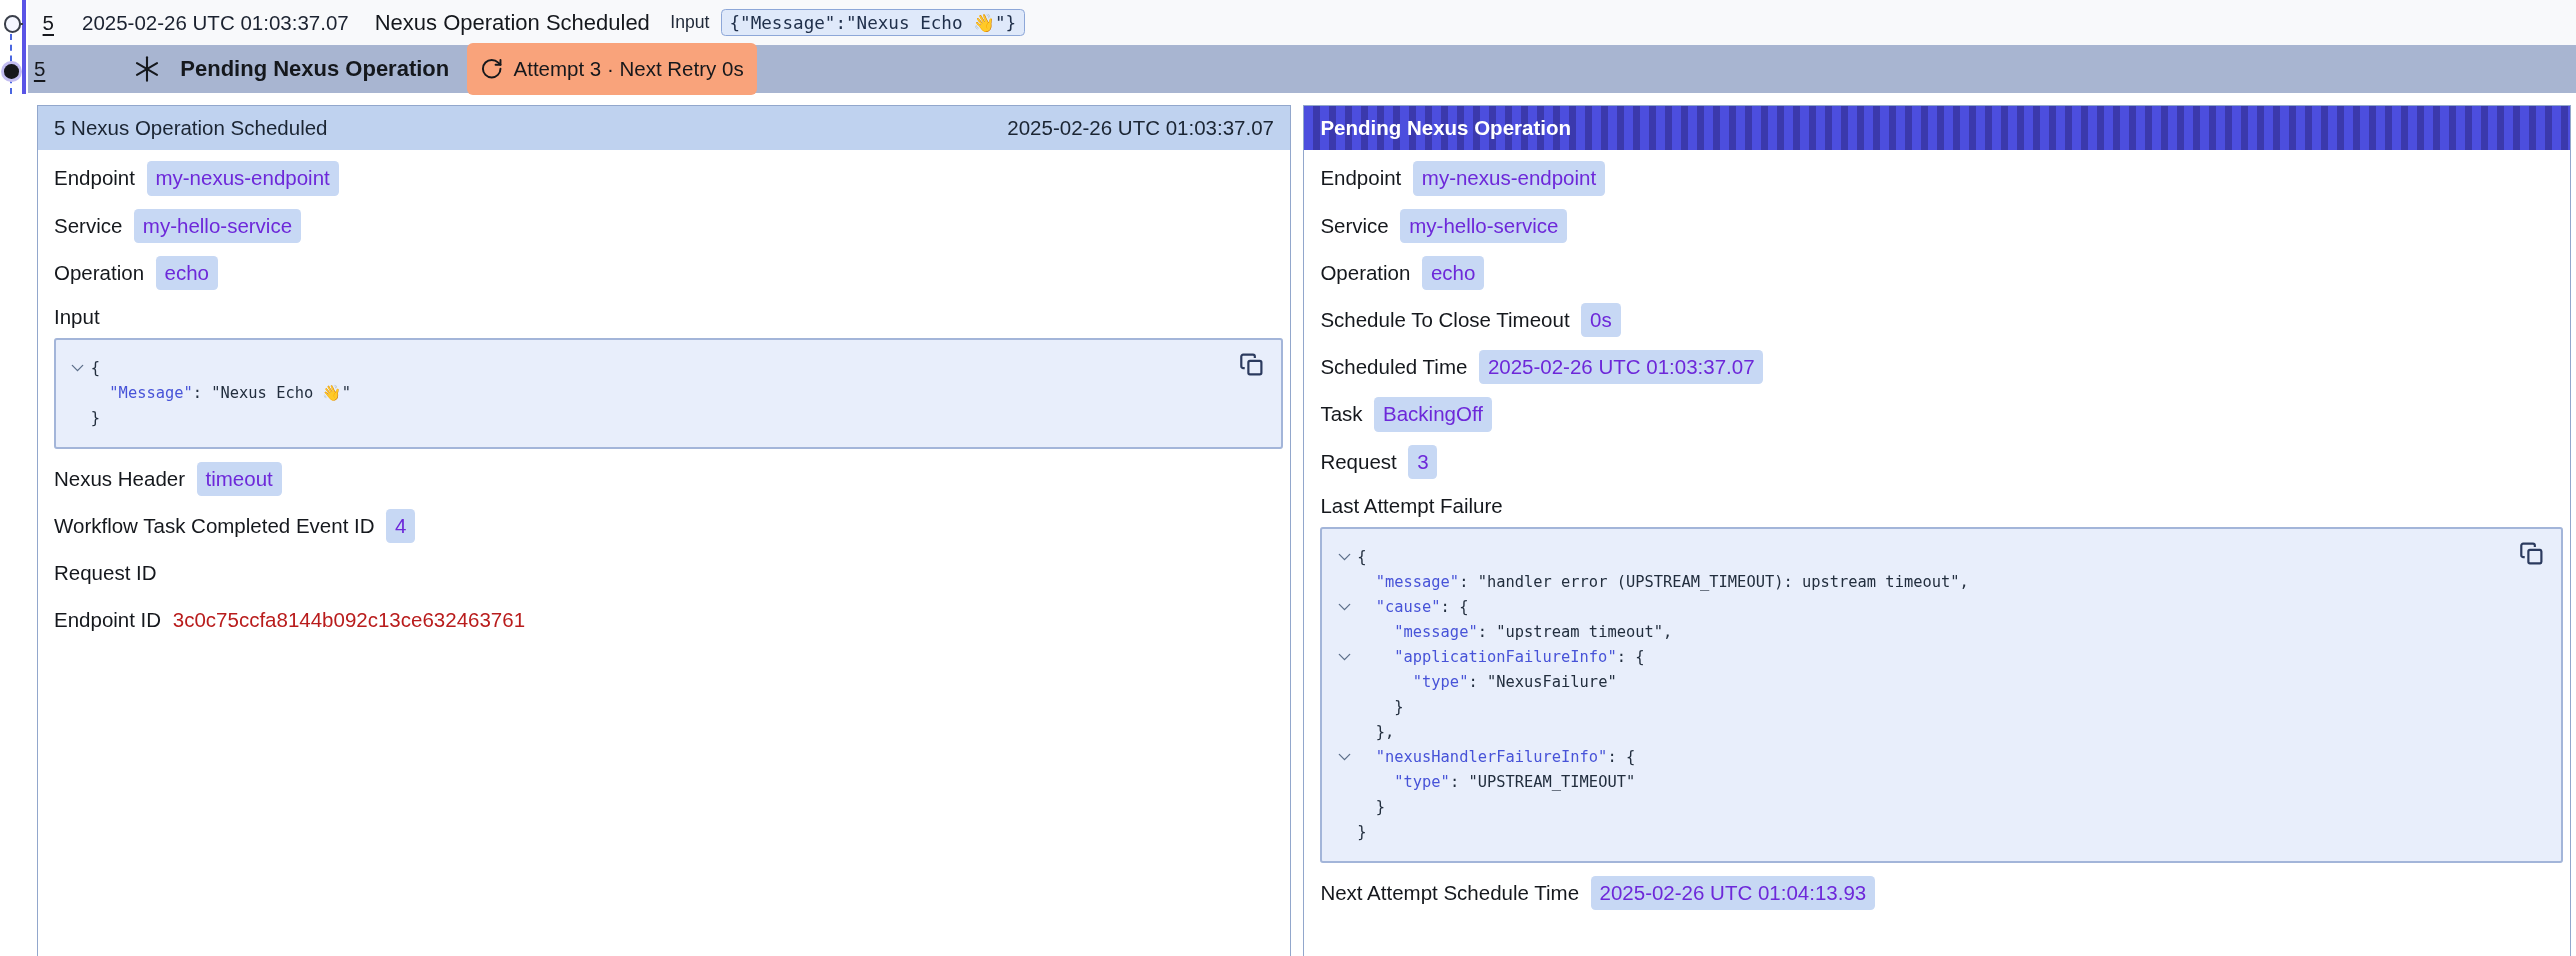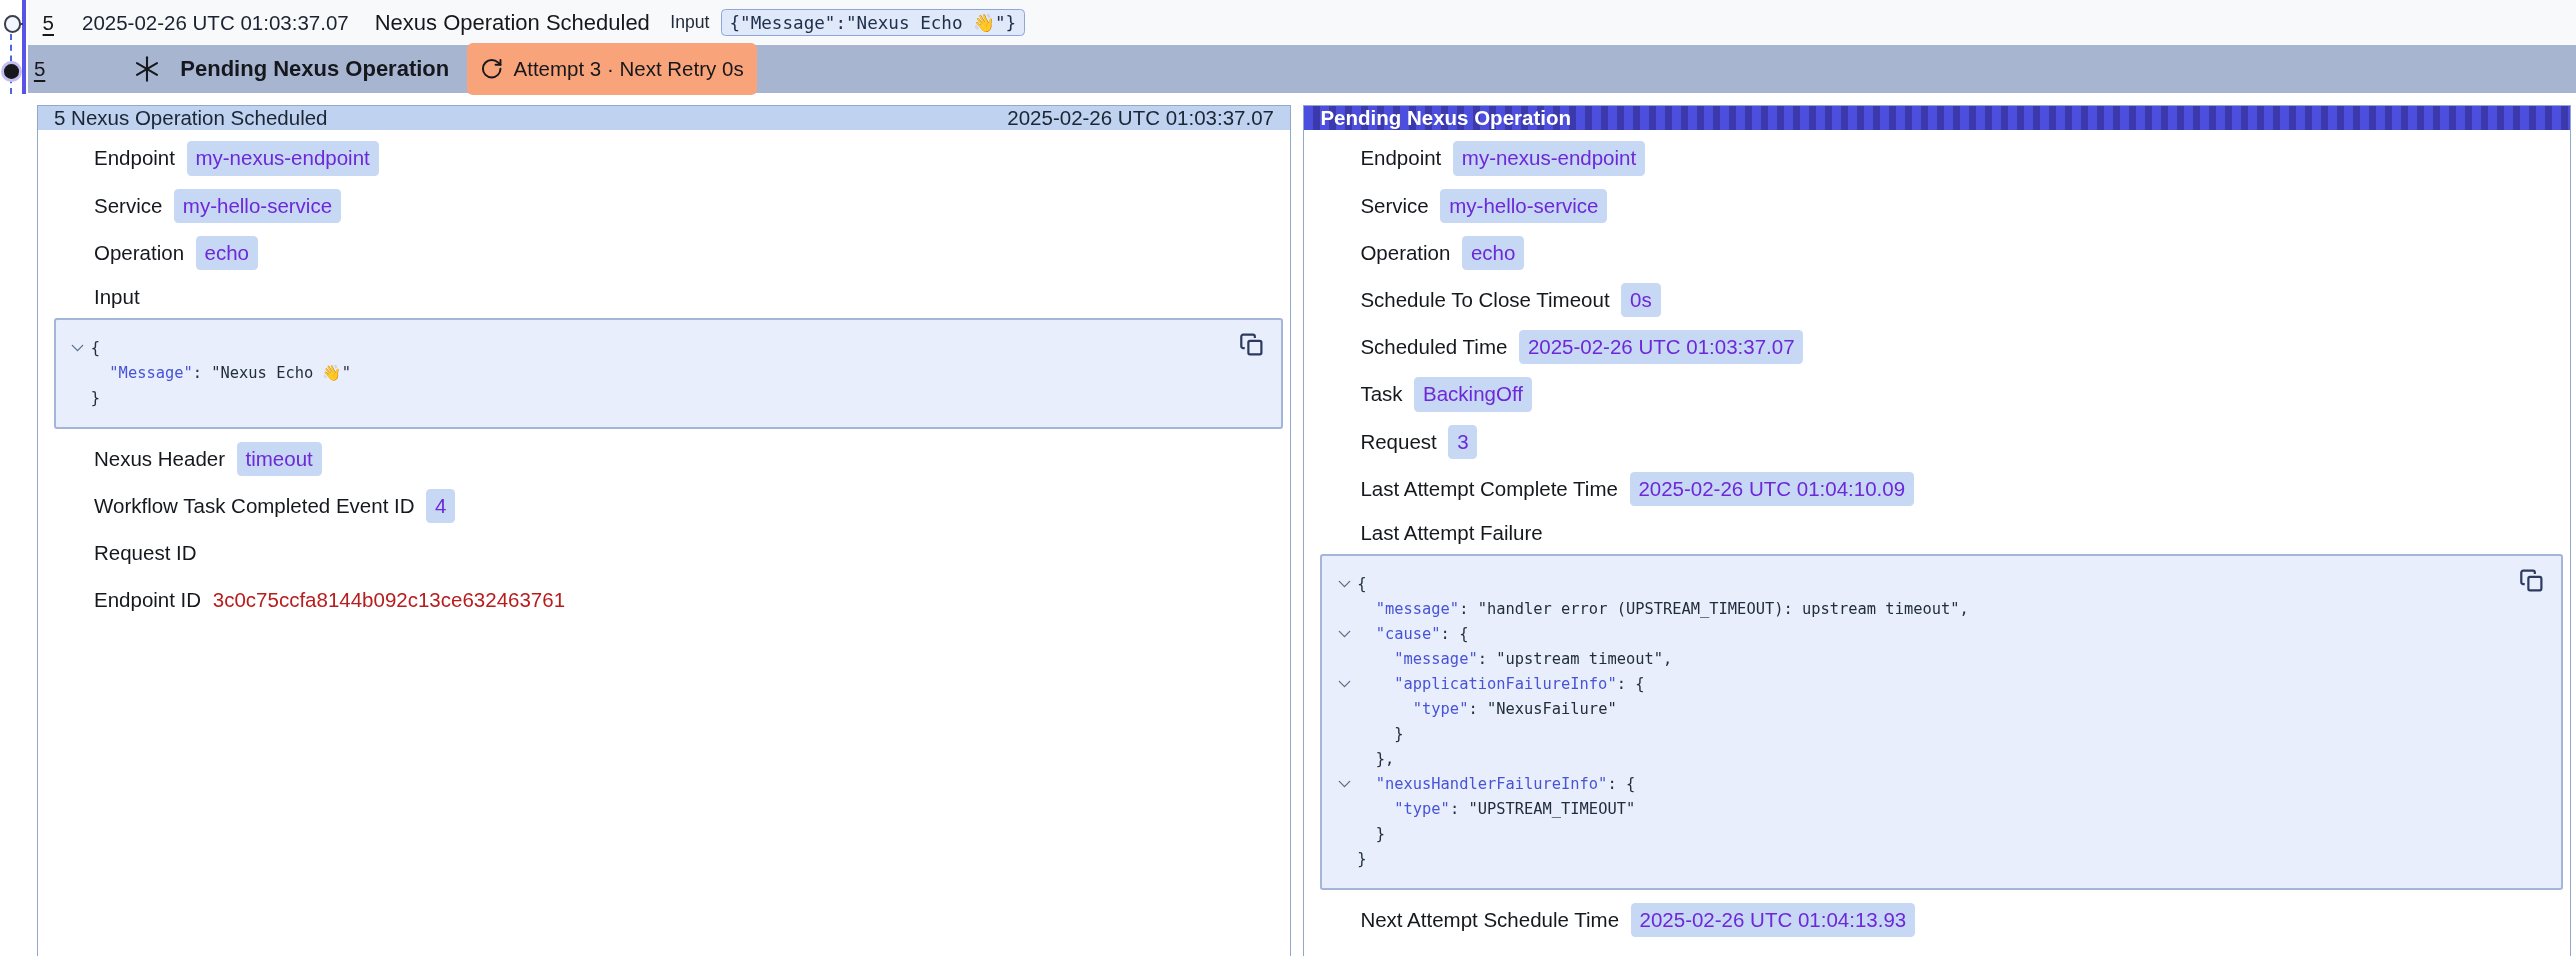--- a/index.html
+++ b/index.html
@@ -34,27 +34,27 @@
   .asterisk { margin-left:88px; display:flex; align-items:center; color:#15181d; }
   .pending-title { font-size:22px; font-weight:700; margin-left:19px; color:#15181d; }
   .attempt-badge { margin-left:17.6px; height:52px; background:#f9a37b; border-radius:5.9px; padding:0 13px;
                    display:flex; align-items:center; gap:10.3px; font-size:20.5px; color:#16181c; }
 
   
   .panels { display:flex; gap:12.4px; margin:11.7px 0 0 37px; height:852px; align-items:stretch; }
   .panel { border:1.5px solid #92a7cc; background:#fff; overflow:hidden; }
   .panel.left  { width:1254px; flex:none; }
   .panel.right { width:1268px; flex:none; }
-  .panel-header { height:24px; display:flex; align-items:center; padding:0 16px; font-size:20.5px; }
+  .panel-header { height:44px; display:flex; align-items:center; padding:0 16px; font-size:20.5px; }
   .left-header  { background:#bfd2ef; justify-content:space-between; color:#1b2533; }
   .right-header { background:repeating-linear-gradient(90deg,#4c4ede 0 8.8px,#3b39ac 8.8px 16px);
                   color:#ffffff; font-weight:600; }
   .panel-body { padding:11.7px 7.3px 0 16px; }
 
-  .field-row { display:flex; align-items:center; min-height:34px; margin-bottom:13px; font-size:20.5px;margin-left:40px; }
+  .field-row { display:flex; align-items:center; min-height:34px; margin-bottom:13px; font-size:20.5px; }
   .field-label { margin-right:11.7px; color:#15181d; white-space:nowrap; }
   .badge { background:#c7d8f4; border-radius:4.4px; padding:5.1px 8.8px; color:#6d28d9; white-space:nowrap; }
   .link-value { color:#b91c1c; text-underline-offset:4.4px;
                 text-decoration-thickness:1.5px; cursor:pointer; }
   .json-label-row { min-height:29px; margin-bottom:5.9px; }
 
   .json-box { position:relative; margin:0 0 13px 0; background:#e8eefb; border:2.2px solid #a3b5d9;
               border-radius:2.9px; padding:16px 47px 16px 8.8px;
               font-family:"DejaVu Sans Mono", monospace; font-size:15.4px; line-height:25px; color:#222e3e; }
   .json-line { display:flex; }
@@ -196,24 +196,20 @@
             <span class="badge">2025-02-26 UTC 01:03:37.07</span>
           </div>
           <div class="field-row">
             <span class="field-label">Task</span>
             <span class="badge">BackingOff</span>
           </div>
           <div class="field-row">
             <span class="field-label">Request</span>
             <span class="badge">3</span>
           </div>
-          <div class="field-row">
-            <span class="field-label">Last Attempt Complete Time</span>
-            <span class="badge">2025-02-26 UTC 01:04:10.09</span>
-          </div>
           <div class="field-row json-label-row">
             <span class="field-label">Last Attempt Failure</span>
           </div>
           <div class="json-box">
             <div class="json-line">
               <span class="json-gutter">
                 <svg width="13" height="8" viewBox="0 0 20 12" fill="none" stroke="currentColor" stroke-width="2" stroke-linecap="round">
                   <polyline points="2,2 10,10 18,2"></polyline>
                 </svg>
               </span>

